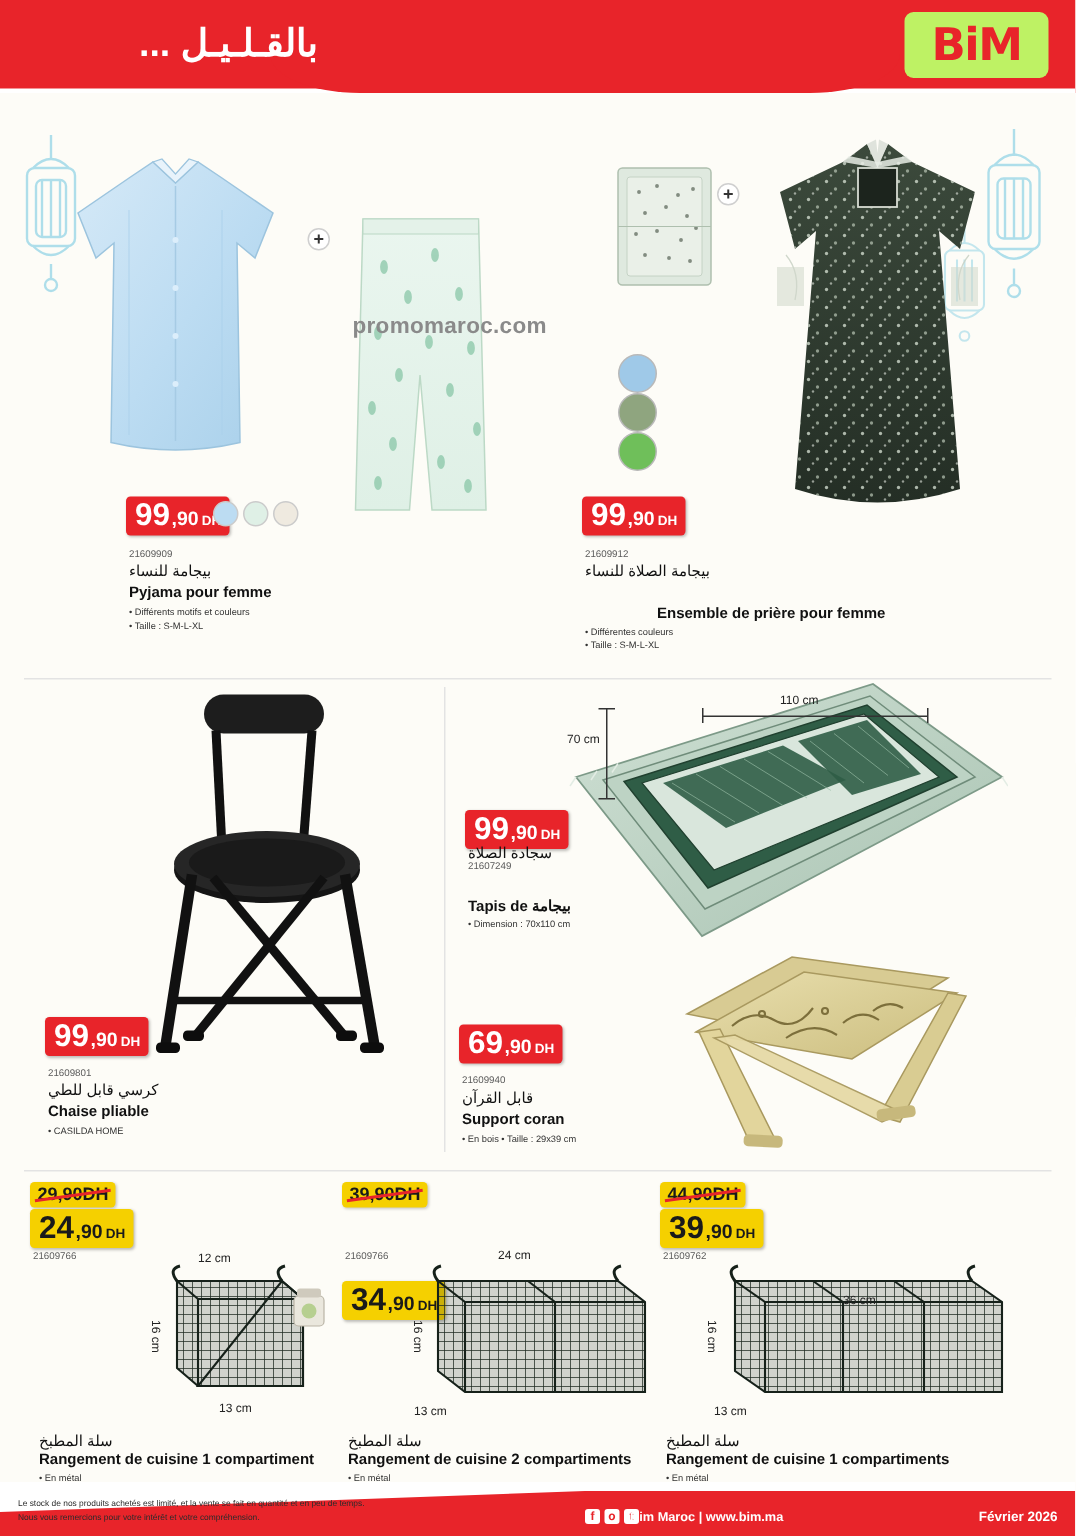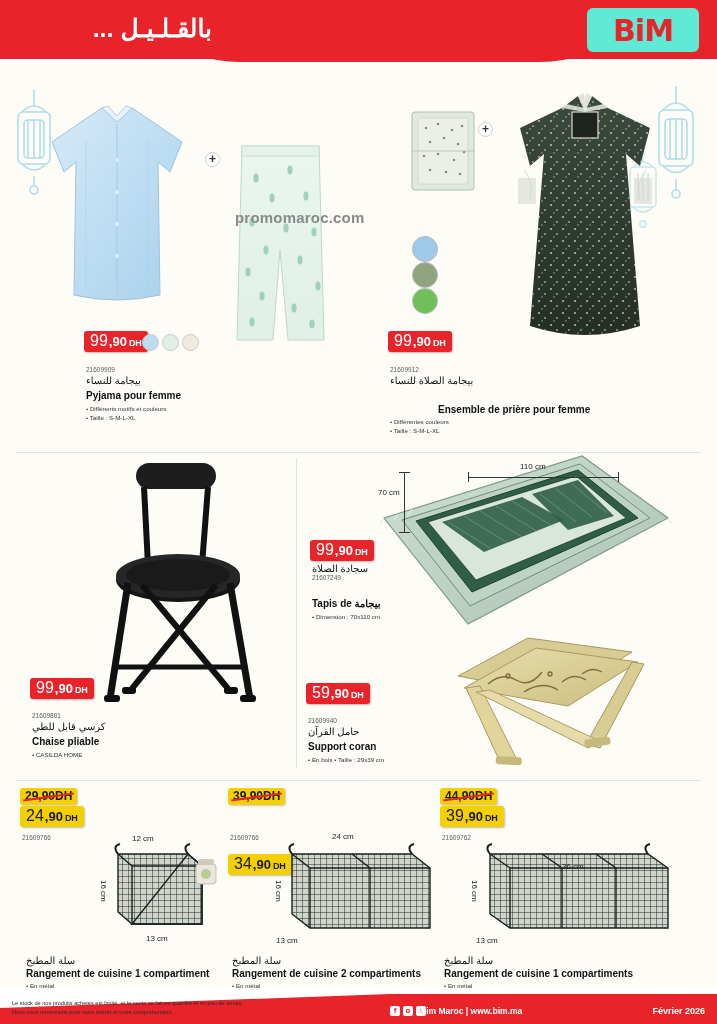--- a/index.html
+++ b/index.html
@@ -29,21 +29,21 @@
     border-bottom-right-radius: 60px 26px;
   }
   .header-arabic {
     position:absolute; top:14px; right:505px;
     color:#ffffff; font-size:25px; font-weight:bold;
     direction: rtl; letter-spacing:1px;
     white-space:nowrap;
   }
   .bim-logo {
     position:absolute; top:8px; right:18px;
-    width:112px; height:44px; background:#5eead4; border-radius:6px;
+    width:96px; height:44px; background:#bef264; border-radius:6px;
     display:flex; align-items:center; justify-content:center;
   }
   .bim-logo span {
     color:#e8242a; font-size:30px; font-weight:bold; letter-spacing:-1px;
     font-family:"DejaVu Sans", sans-serif;
   }
 
   
   .lantern {
     position:absolute; opacity:0.55;
@@ -65,21 +65,21 @@
 
   
   .price-tag {
     position:absolute;
     background:#e8242a; color:#ffffff;
     padding:2px 6px 3px 6px;
     border-radius:3px;
     display:inline-flex; align-items:baseline;
     box-shadow: 1px 1px 2px rgba(0,0,0,.25);
   }
-  .price-tag .int { font-size:16px; font-weight:normal; line-height:1; }
+  .price-tag .int { font-size:21px; font-weight:bold; line-height:1; }
   .price-tag .dec { font-size:13px; font-weight:bold; line-height:1; margin-left:1px;}
   .price-tag .cur { font-size:9px; font-weight:bold; margin-left:2px; }
 
   .price-yellow {
     background:#f5d000; color:#1a1a1a;
   }
   .price-yellow .cur { color:#1a1a1a; }
 
   .price-old {
     position:absolute;
@@ -486,26 +486,26 @@
       <polygon points="34,58 48,56 84,128 68,132" fill="#e2d59c" stroke="#a9995f" stroke-width="1"></polygon>
       <polygon points="200,32 212,34 168,118 154,114" fill="#d9cc92" stroke="#a9995f" stroke-width="1"></polygon>
       <polygon points="44,62 58,60 170,112 156,118" fill="#e6daa6" stroke="#a9995f" stroke-width="1" opacity=".95"></polygon>
 
       <rect x="64" y="126" width="26" height="8" rx="3" fill="#c7b87c" transform="rotate(3 64 126)"></rect>
       <rect x="152" y="110" width="26" height="8" rx="3" fill="#c7b87c" transform="rotate(-8 152 110)"></rect>
     </svg>
   </div>
 
   <div class="price-tag" style="top:683px; left:306px;">
-    <span class="int">59</span>
+    <span class="int">69</span>
     <span class="dec">,90</span>
     <span class="cur">DH</span>
   </div>
   <div class="ref" style="top:717px; left:308px;">21609940</div>
-  <div class="name-ar" style="top:726px; left:308px;">حامل القرآن</div>
+  <div class="name-ar" style="top:726px; left:308px;">قابل القرآن</div>
   <div class="name-fr" style="top:741px; left:308px;">Support coran</div>
   <div class="bullets" style="top:756px; left:308px;">• En bois • Taille : 29x39 cm</div>
 
   <div class="divider" style="top:780px; left:16px; width:685px;"></div>
 
   <div class="price-old" style="top:788px; left:20px;">
     <span class="strike">29,90DH</span>
   </div>
   <div class="price-tag price-yellow" style="top:806px; left:20px;">
     <span class="int">24</span>

